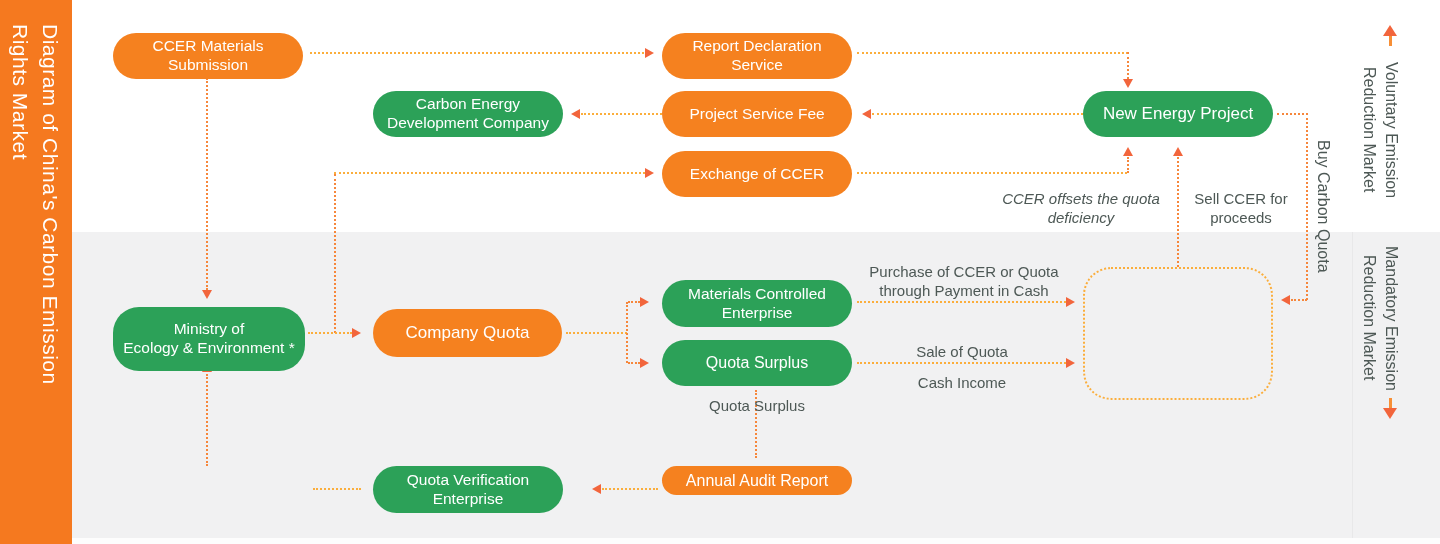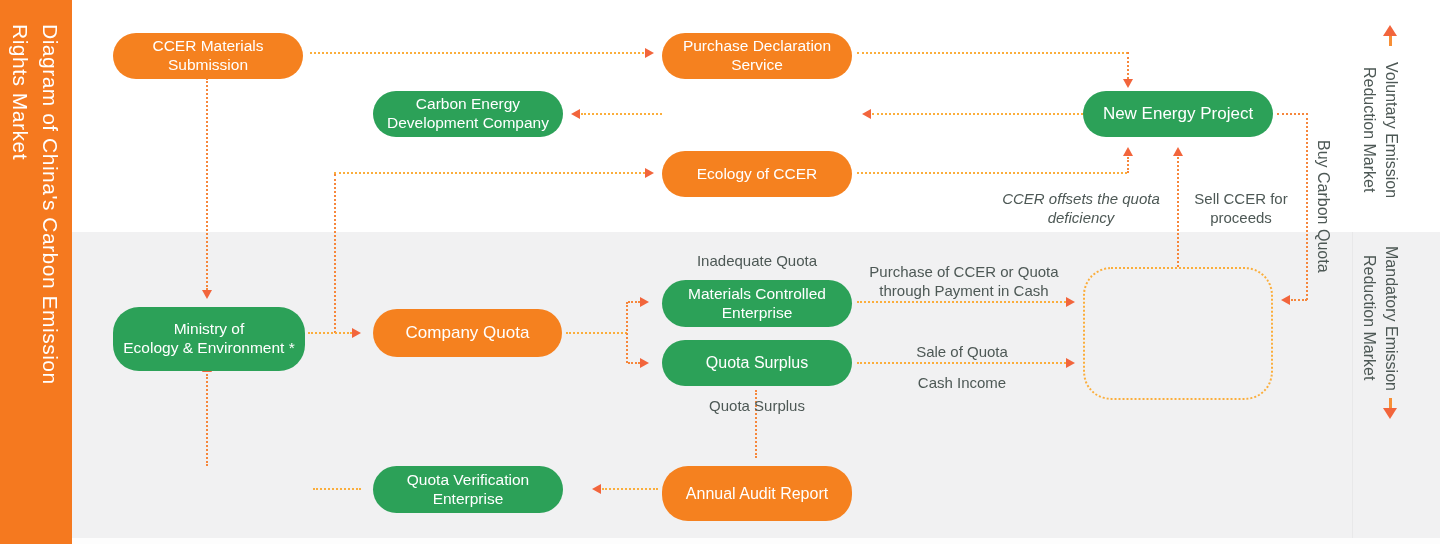--- a/index.html
+++ b/index.html
@@ -118,39 +118,39 @@
   <div class="lh" style="left:602px;top:488px;width:56px;"></div>
   <div class="ah al" style="left:592px;top:484px;"></div>
 
   <div class="lh" style="left:313px;top:488px;width:48px;"></div>
 
   <div class="lv co" style="left:206px;top:374px;height:92px;"></div>
   <div class="ah au" style="left:202px;top:363px;"></div>
 
   <div class="pill orange" style="left:113px;top:33px;width:190px;height:46px;">CCER Materials
 Submission</div>
-  <div class="pill orange" style="left:662px;top:33px;width:190px;height:46px;">Purchase Declaration
+  <div class="pill orange" style="left:662px;top:33px;width:190px;height:46px;">Report Declaration
 Service</div>
   <div class="pill green" style="left:373px;top:91px;width:190px;height:46px;">Carbon Energy
 Development Company</div>
-  <div class="pill orange" style="left:662px;top:151px;width:190px;height:46px;">Ecology of CCER</div>
+  <div class="pill orange" style="left:662px;top:91px;width:190px;height:46px;">Project Service Fee</div>
+  <div class="pill orange" style="left:662px;top:151px;width:190px;height:46px;">Exchange of CCER</div>
   <div class="pill green" style="left:1083px;top:91px;width:190px;height:46px;font-size:17px;">New Energy Project</div>
   <div class="pill green" style="left:113px;top:307px;width:192px;height:64px;">Ministry of
 Ecology &amp; Environment *</div>
   <div class="pill orange" style="left:373px;top:309px;width:189px;height:48px;font-size:17px;">Company Quota</div>
   <div class="pill green" style="left:662px;top:280px;width:190px;height:47px;">Materials Controlled
 Enterprise</div>
   <div class="pill green" style="left:662px;top:340px;width:190px;height:46px;font-size:16px;">Quota Surplus</div>
   <div class="pill green" style="left:373px;top:466px;width:190px;height:47px;">Quota Verification
 Enterprise</div>
-  <div class="pill orange" style="left:662px;top:466px;width:190px;height:55px;font-size:16px;">Annual Audit Report</div>
+  <div class="pill orange" style="left:662px;top:466px;width:190px;height:29px;font-size:16px;">Annual Audit Report</div>
 
   <div class="exchange-box"></div>
 
-  <div class="flabel" style="left:657px;top:251px;width:200px;">Inadequate Quota</div>
   <div class="flabel" style="left:657px;top:396px;width:200px;">Quota Surplus</div>
   <div class="flabel" style="left:854px;top:262px;width:220px;">Purchase of CCER or Quota
 through Payment in Cash</div>
   <div class="flabel" style="left:852px;top:373px;width:220px;">Cash Income</div>
   <div class="flabel" style="left:852px;top:342px;width:220px;">Sale of Quota</div>
   <div class="flabel" style="left:971px;top:189px;width:220px;font-style:italic;">CCER offsets the quota
 deficiency</div>
   <div class="flabel" style="left:1151px;top:189px;width:180px;">Sell CCER for
 proceeds</div>
   <div class="vlabel" style="left:1312px;top:140px;height:140px;text-align:left;">Buy Carbon Quota</div>

